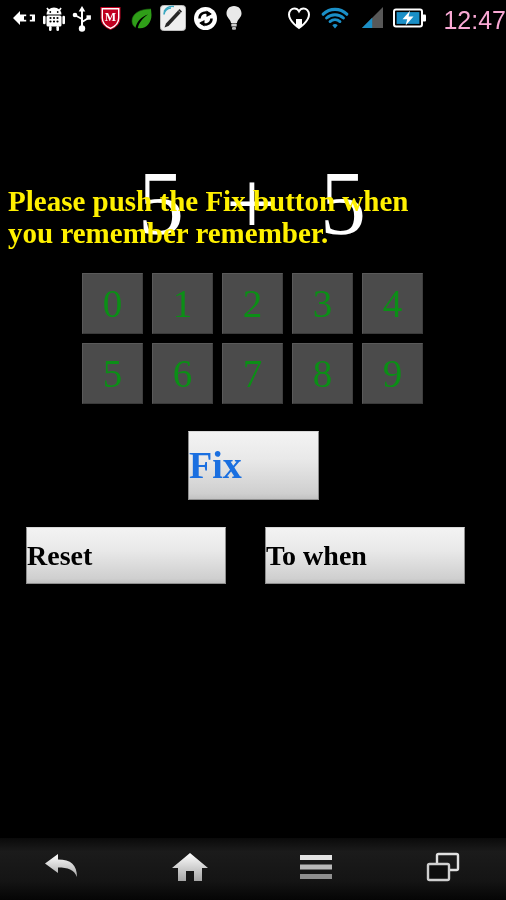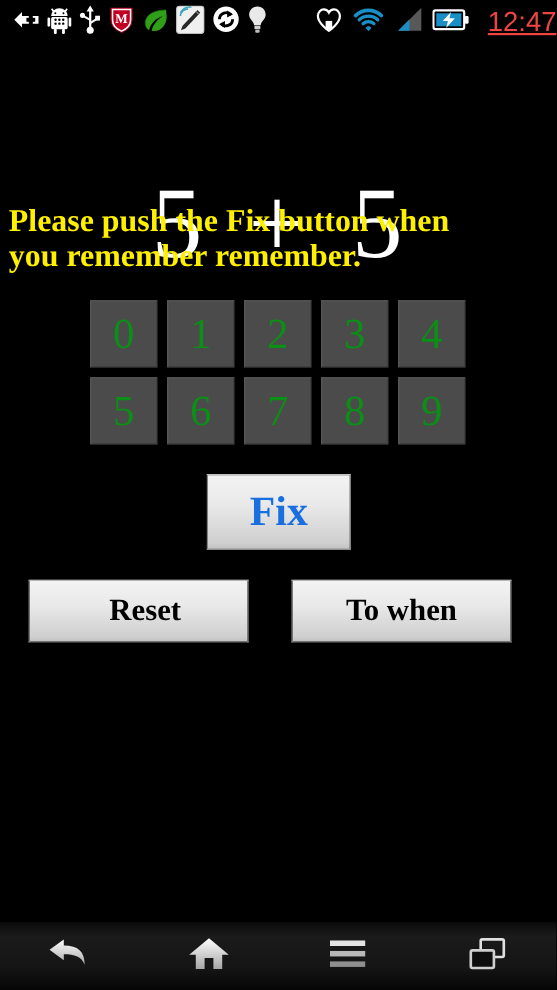--- a/index.html
+++ b/index.html
@@ -13,24 +13,23 @@
 
   
   #status-bar {
     position:absolute; top:0; left:0; width:506px; height:40px;
     background:#000; display:flex; align-items:center;
   }
   #status-left { display:flex; align-items:center; gap:7px; padding-left:12px; }
   #status-right { display:flex; align-items:center; gap:9px; margin-left:auto; padding-right:12px; }
   .sicon { display:block; }
   #clock {
-    color:#ef4444; font-family:"Liberation Sans", sans-serif;
+    color:#f9a8d4; font-family:"Liberation Sans", sans-serif;
     font-size:25px; letter-spacing:0px; font-weight:400; line-height:1;
     margin-left:4px;
-    text-decoration:underline;
   }
 
   
   #content { position:absolute; top:40px; left:0; width:506px; height:797px; background:#000; }
 
   #equation {
     position:absolute; top:25px; left:0; width:506px;
     text-align:left; color:#fff;
     font-family:"Liberation Serif", serif;
     font-size:92px; line-height:1;
@@ -66,35 +65,35 @@
     text-align:center;
     cursor:pointer;
   }
 
   
   .gbtn {
     background:linear-gradient(to bottom,#f3f3f3 0%,#e9e9e9 40%,#cfcfcf 92%,#c2c2c2 100%);
     border:1px solid #8e8e8e;
     border-top-color:#d8d8d8;
     box-shadow:0 1px 0 rgba(0,0,0,0.45);
-    text-align:center; cursor:pointer;
+    cursor:pointer;
     font-family:"Liberation Serif", serif; font-weight:bold;
   }
   #fix-button {
     position:absolute; left:188px; top:391px;
     width:131px; height:69px;
     font-size:38px; line-height:67px;
     color:#1a6fe0;
   }
 
   
   #reset-button {
     position:absolute; left:26px; top:487px;
     width:200px; height:57px;
-    font-size:28px; line-height:55px; color:#000;padding-left:12px;
+    font-size:28px; line-height:55px; color:#000;
   }
   #totitle-button {
     position:absolute; left:265px; top:487px;
     width:200px; height:57px;
     font-size:28px; line-height:55px; color:#000;
   }
 
   
   #nav-bar {
     position:absolute; bottom:0; left:0; width:506px; height:63px;

